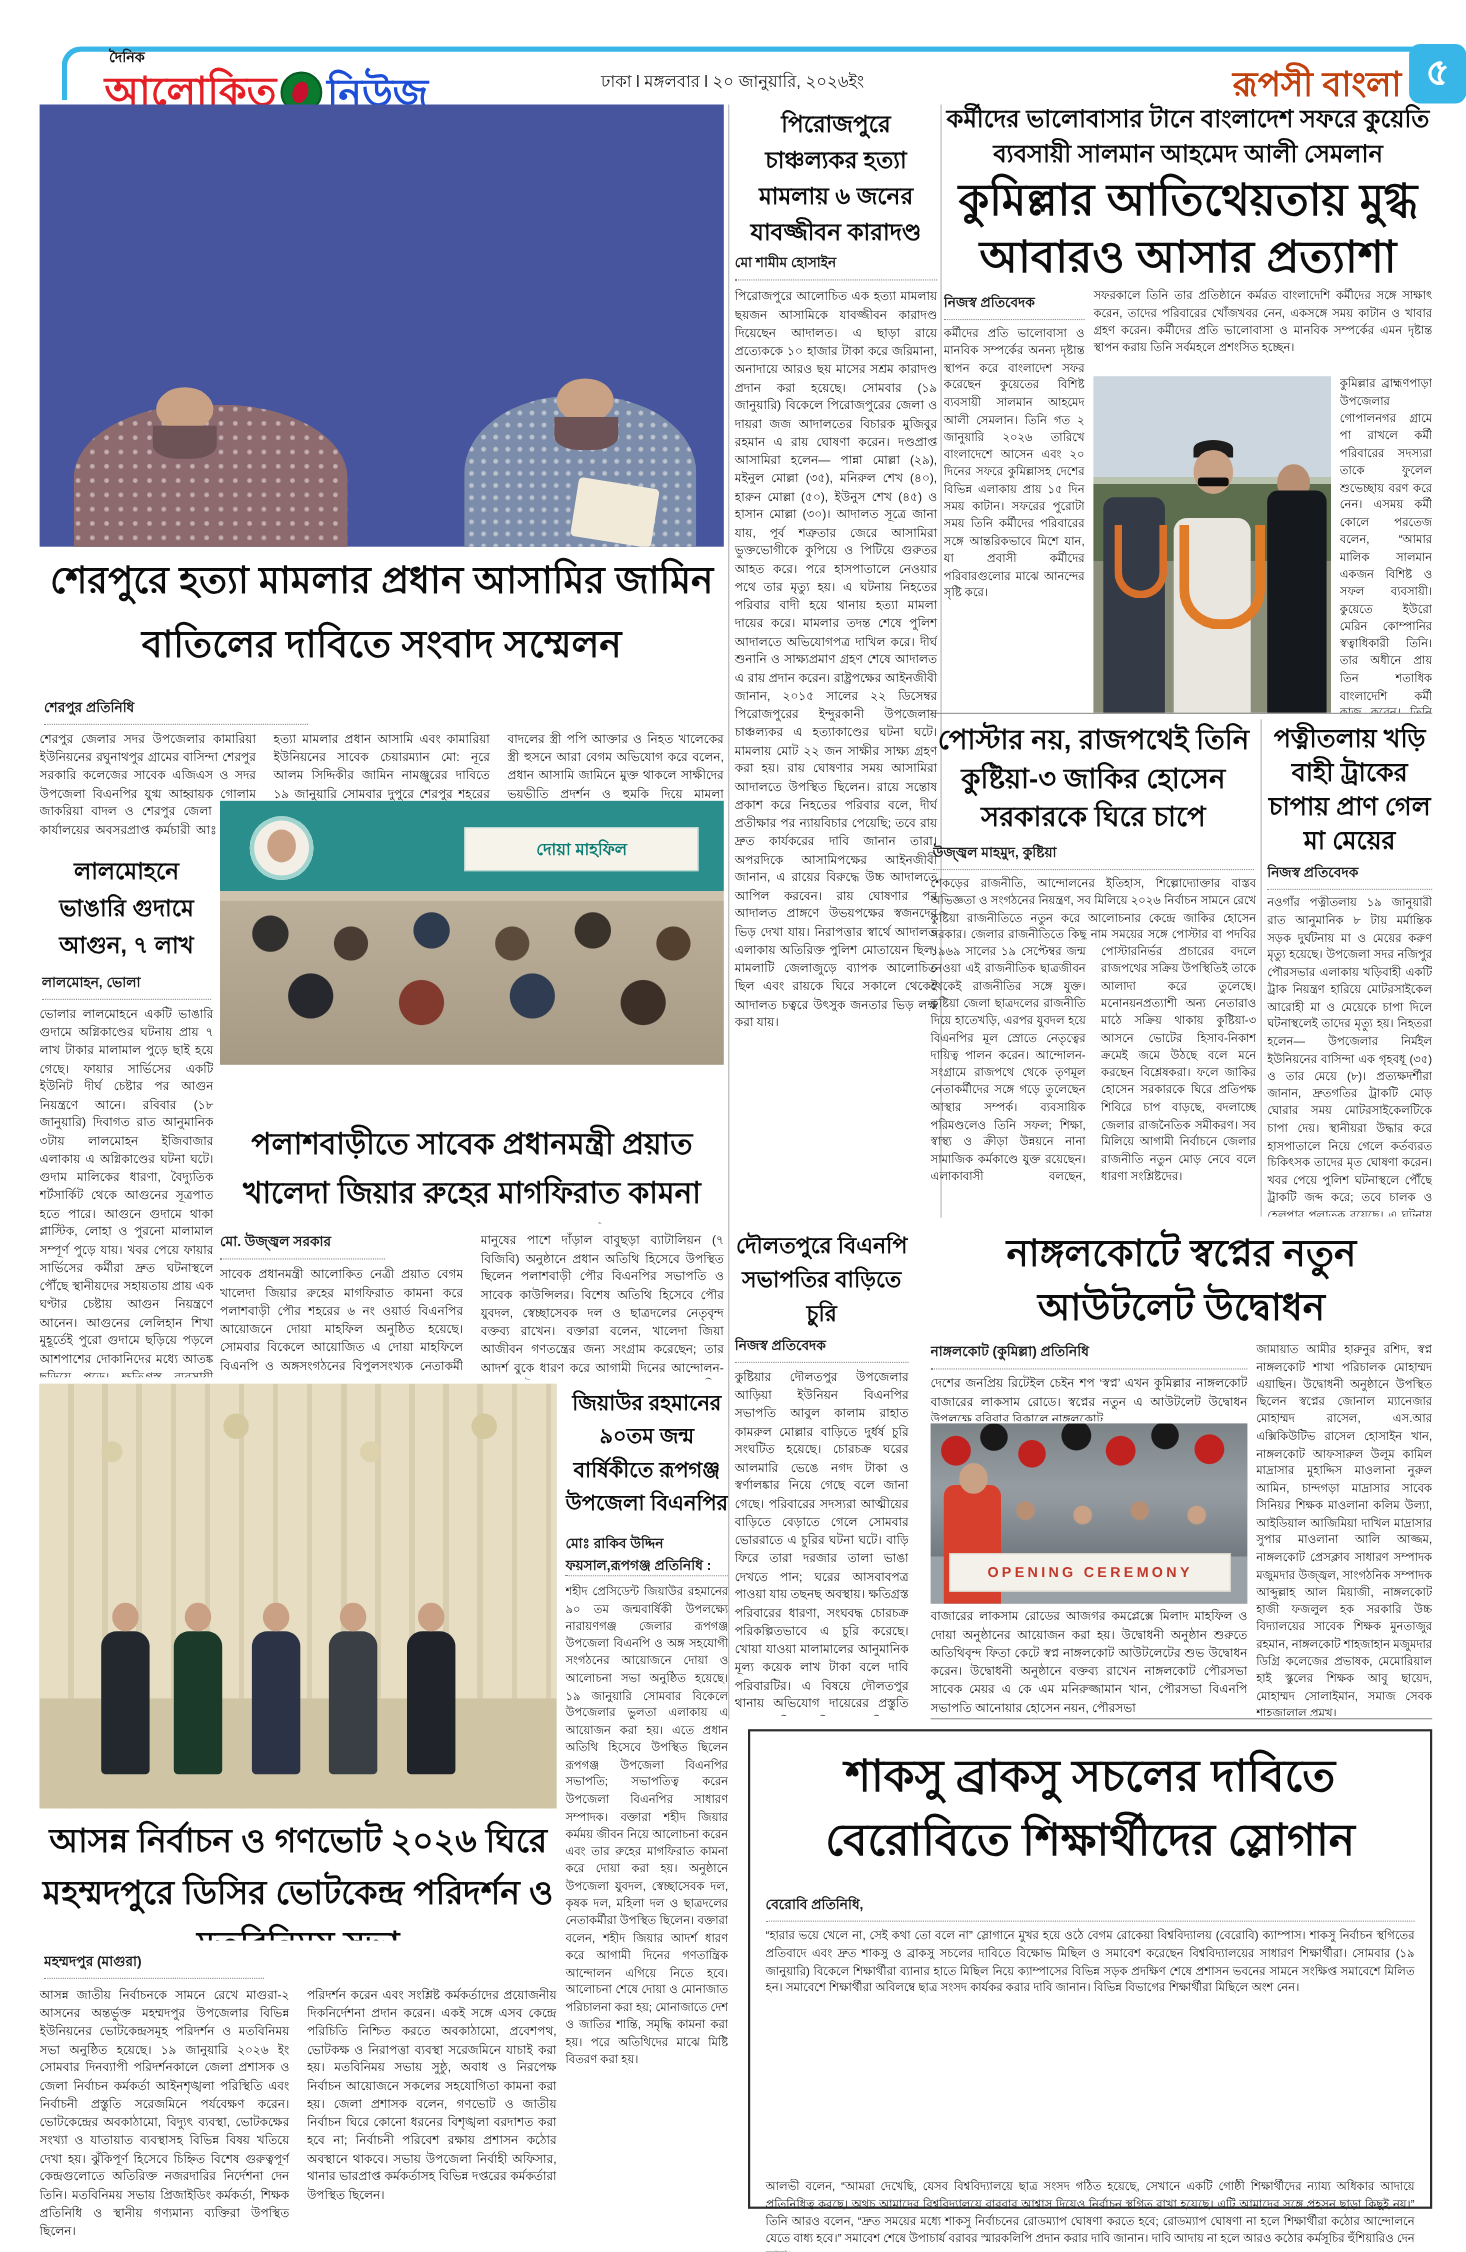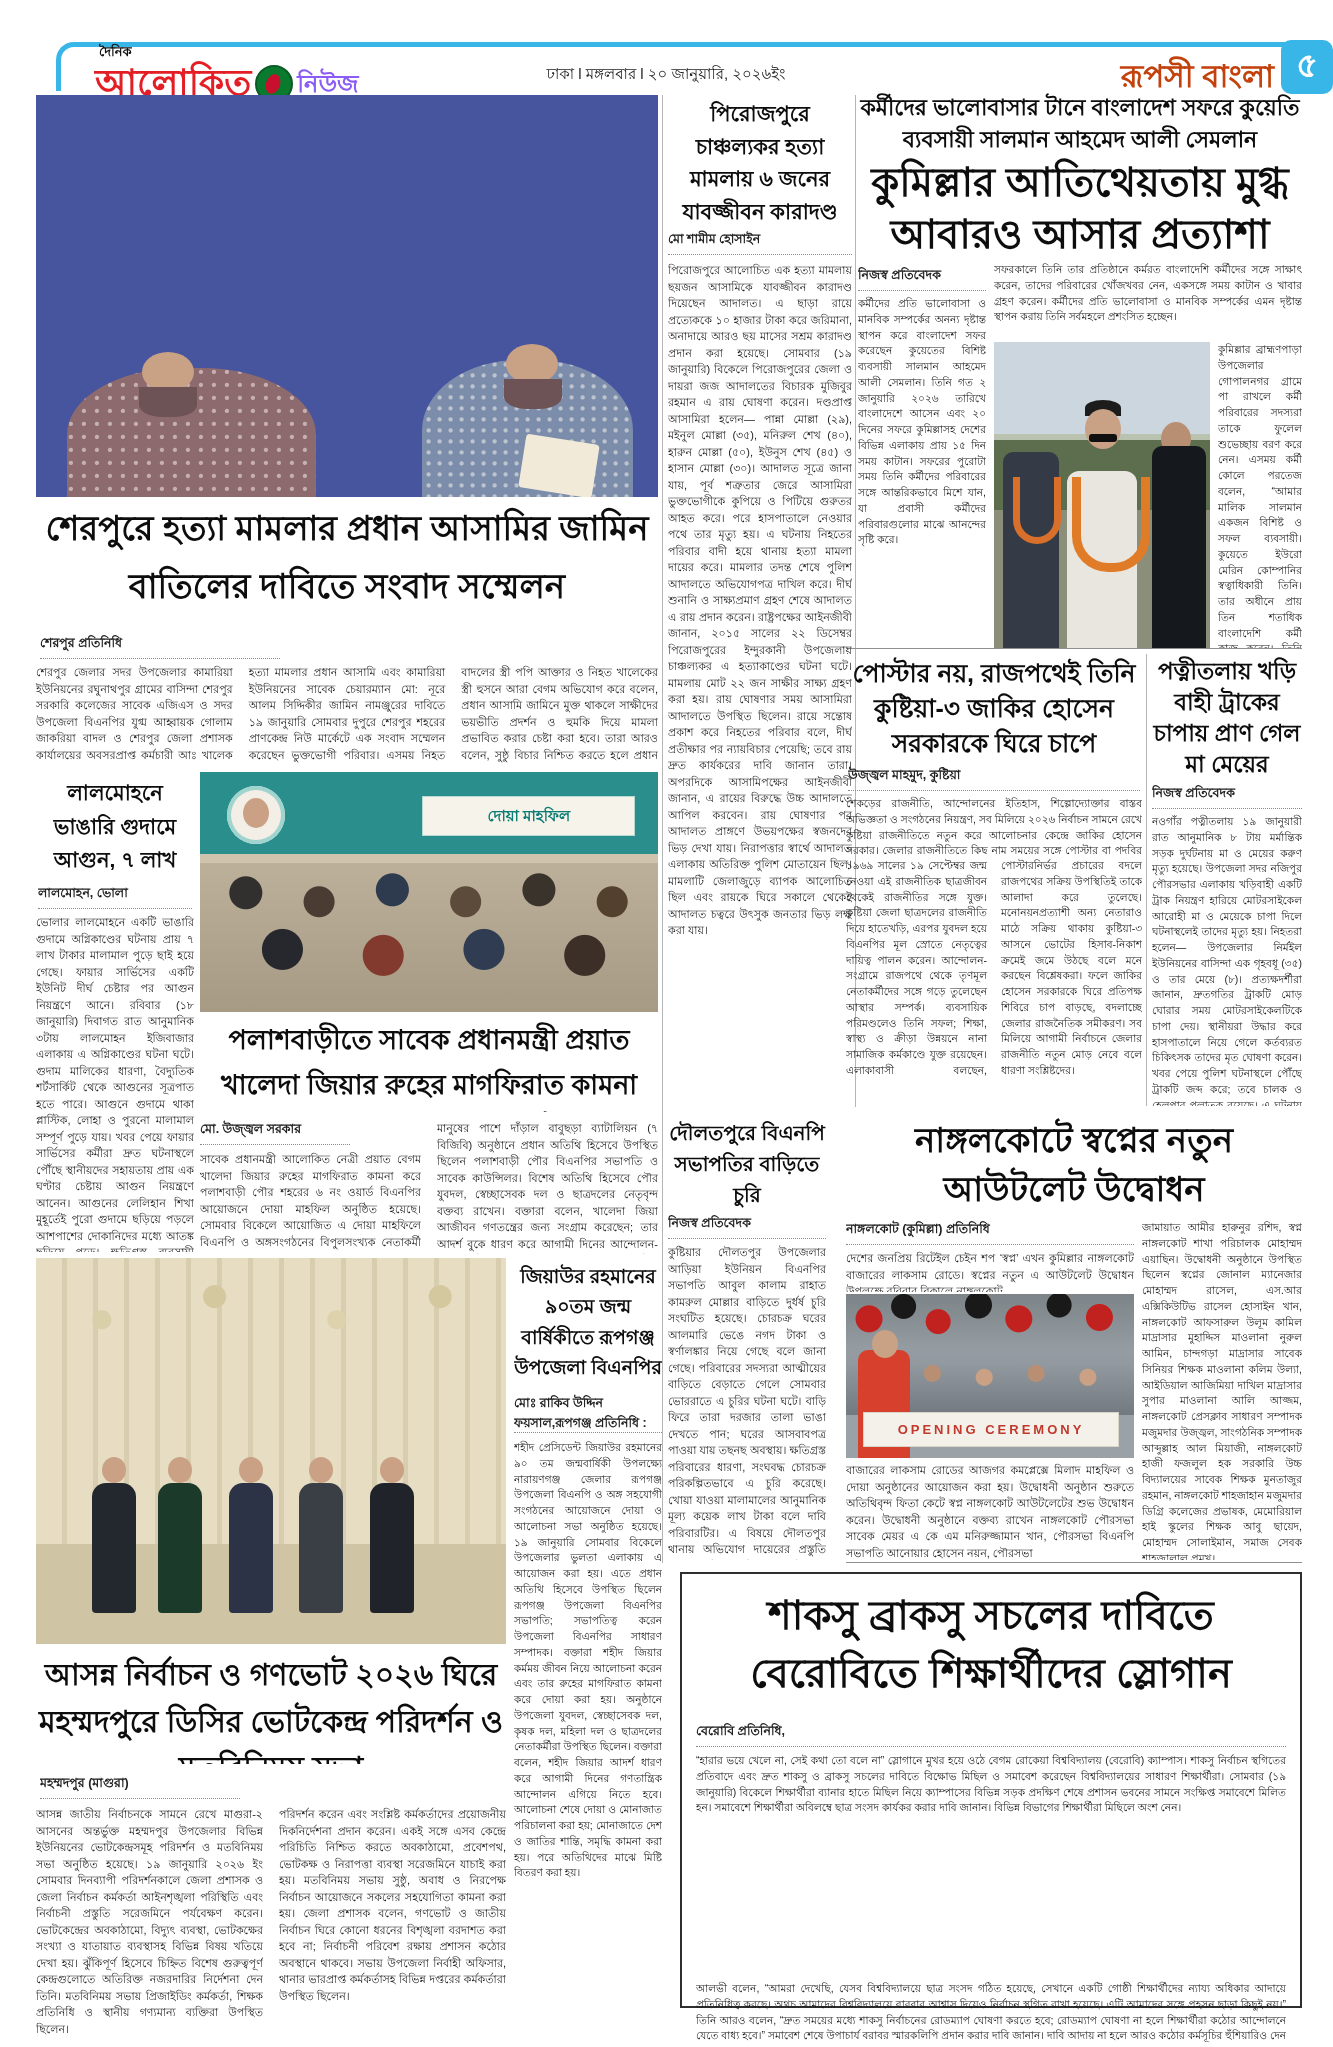--- a/index.html
+++ b/index.html
@@ -17,21 +17,21 @@
              border-left:5px solid #38b6e8;border-top-left-radius:18px;}
   .page-num{left:1281px;top:40px;width:52px;height:54px;background:#38b6e8;border-radius:10px;
             color:#fff;font-size:34px;font-weight:bold;display:flex;align-items:center;justify-content:center;}
   .logo{left:95px;top:42px;}
   .logo-daily{font-size:13px;font-weight:bold;color:#111;margin-left:4px;}
   .logo-row{display:flex;align-items:center;gap:4px;}
   .logo-red{color:#e31e24;font-size:36px;font-weight:bold;border-bottom:3px solid #111;line-height:1.1;}
   .logo-circle{width:34px;height:34px;border-radius:50%;background:#0a7a2f;border:2px solid #0a5c24;position:relative;}
   .logo-circle::after{content:"";position:absolute;left:9px;top:7px;width:14px;height:20px;border-radius:50%;
         background:#c8102e;transform:rotate(20deg);}
-  .logo-black{color:#8b5cf6;font-size:24px;font-weight:bold;line-height:1.1;}
+  .logo-black{color:#1d4ed8;font-size:36px;font-weight:bold;line-height:1.1;}
   .dateline{left:466px;top:62px;width:400px;text-align:center;font-size:15px;color:#222;}
   .edition{left:1108px;top:52px;width:166px;font-size:31px;font-weight:bold;color:#c2410c;text-align:right;}
   
   .photoA{left:36px;top:95px;width:622px;height:402px;background:#47549e;overflow:hidden;}
   .pA-banner{position:absolute;left:11%;top:3%;width:78%;background:#fbfbf5;border:1px solid #d8d8d8;
              text-align:center;padding:8px 6px 10px;}
   .pA-ghost{height:11px;width:62%;margin:2px auto 5px;opacity:.55;
             background:repeating-linear-gradient(90deg,#aab1c0 0 16px,transparent 16px 23px);}
   .pA-topline{font-size:13px;color:#5a6170;}
   .pA-title{color:#c4604b;font-size:46px;font-weight:bold;line-height:1.2;}
@@ -39,21 +39,21 @@
   .pA-org{margin-top:8px;background:#0b8b80;border:3px solid #62c8bd;color:#fff;font-weight:bold;
           font-size:20px;line-height:1.55;padding:4px 6px;}
   .pA-w1{position:absolute;bottom:-4%;left:5%;width:40%;height:36%;border-radius:46% 46% 0 0;
          background:radial-gradient(circle at 30% 30%,rgba(255,245,240,.5) 1.6px,transparent 2.6px) 0 0/13px 13px,#8d6a6e;}
   .pA-w2{position:absolute;bottom:-4%;right:4%;width:34%;height:38%;border-radius:46% 46% 0 0;
          background:radial-gradient(circle at 60% 40%,rgba(255,250,240,.5) 1.6px,transparent 2.6px) 0 0/11px 11px,#7b8dab;}
   .pA-face{position:absolute;width:52px;height:40px;background:#c9a184;border-radius:50%;}
   .pA-niqab{position:absolute;width:58px;height:30px;background:#6e5356;border-radius:0 0 40% 40%;}
   .pA-paper{position:absolute;right:10%;bottom:1%;width:74px;height:54px;background:#f2ead9;border-radius:4px;transform:rotate(9deg);}
   
-  .photoB{left:200px;top:772px;width:458px;height:240px;overflow:hidden;
+  .photoB{left:200px;top:728px;width:458px;height:240px;overflow:hidden;
           background:linear-gradient(180deg,#2a8f8c 0 34%,#cfc3ad 34% 100%);}
   .pB-circle{position:absolute;left:6%;top:6%;width:58px;height:58px;border-radius:50%;background:#f4efe6;
              box-shadow:inset 0 0 0 4px #9fd4cf;}
   .pB-circle::after{content:"";position:absolute;left:16px;top:12px;width:26px;height:30px;border-radius:50%;background:#caa184;}
   .pB-banner{position:absolute;right:5%;top:10%;width:46%;height:16%;background:#f6f3ea;border:1px solid #b8d8d2;
              display:flex;align-items:center;justify-content:center;font-weight:bold;color:#0b7d74;font-size:15px;overflow:hidden;}
   .pB-crowd{position:absolute;left:0;bottom:0;width:100%;height:62%;
      background:
        radial-gradient(circle at 10% 20%,#32302e 16px,transparent 17px),
        radial-gradient(circle at 26% 26%,#4a3c33 15px,transparent 16px),

